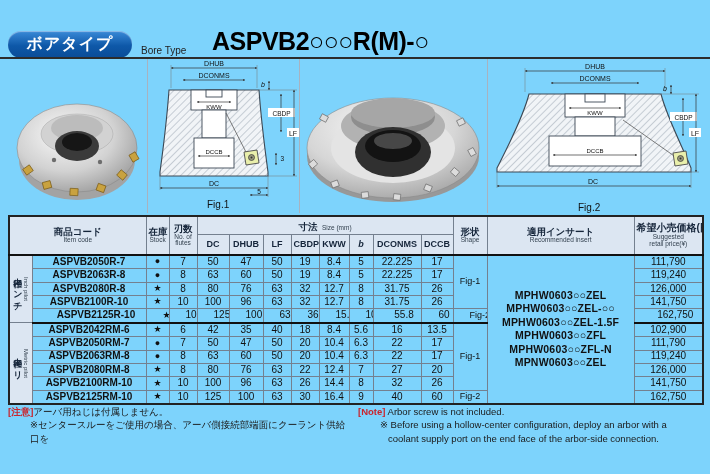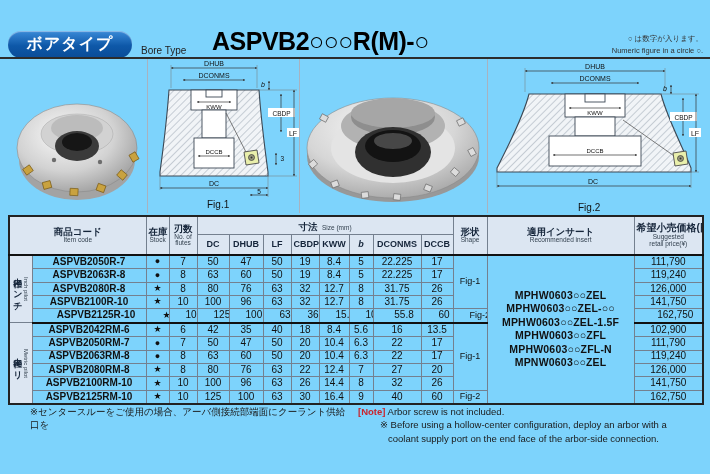--- a/index.html
+++ b/index.html
@@ -60,24 +60,20 @@
 </head>
 <body>
 
 <div id="page">
 
   <div class="badge">
     <span>ボアタイプ</span>
   </div>
   <div class="bore-type">Bore Type</div>
   <div class="title">ASPVB2○○○R(M)-○</div>
-  <div class="top-note">
-    <div>○ は数字が入ります。</div>
-    <div>Numeric figure in a circle ○.</div>
-  </div>
   <div class="rule-top"></div>
 
   <div class="vsep" style="left:147px"></div>
   <div class="vsep" style="left:299px"></div>
   <div class="vsep" style="left:487px"></div>
 
   <svg class="figsvg" style="left:8px;top:62px" width="138" height="148" viewBox="0 0 138 148">
     <defs>
       <radialGradient id="m1" cx="40%" cy="35%" r="75%">
         <stop offset="0%" stop-color="#fafafa"></stop>
@@ -505,20 +501,23 @@
           <td>9</td>
           <td>40</td>
           <td>60</td>
           <td rowspan="1" class="shape-cell">Fig-2</td>
           <td class="price-cell">162,750</td>
         </tr>
       </tbody>
   </table>
 
   <div class="notes" style="left:8px;width:346px">
+    <div>
+      <span class="tag">[注意]</span><span>アーバ用ねじは付属しません。</span>
+    </div>
     <span class="ind1">※センタースルーをご使用の場合、アーバ側接続部端面にクーラント供給口を</span>
   </div>
   <div class="notes" style="left:358px;width:346px">
     <div>
       <span class="tag">[Note]</span>
       <span>Arbor screw is not included.</span>
     </div>
     <span class="ind1">※ Before using a hollow-center configuration, deploy an arbor with a</span>
     <span class="ind2">coolant supply port on the end face of the arbor-side connection.</span>
   </div>

